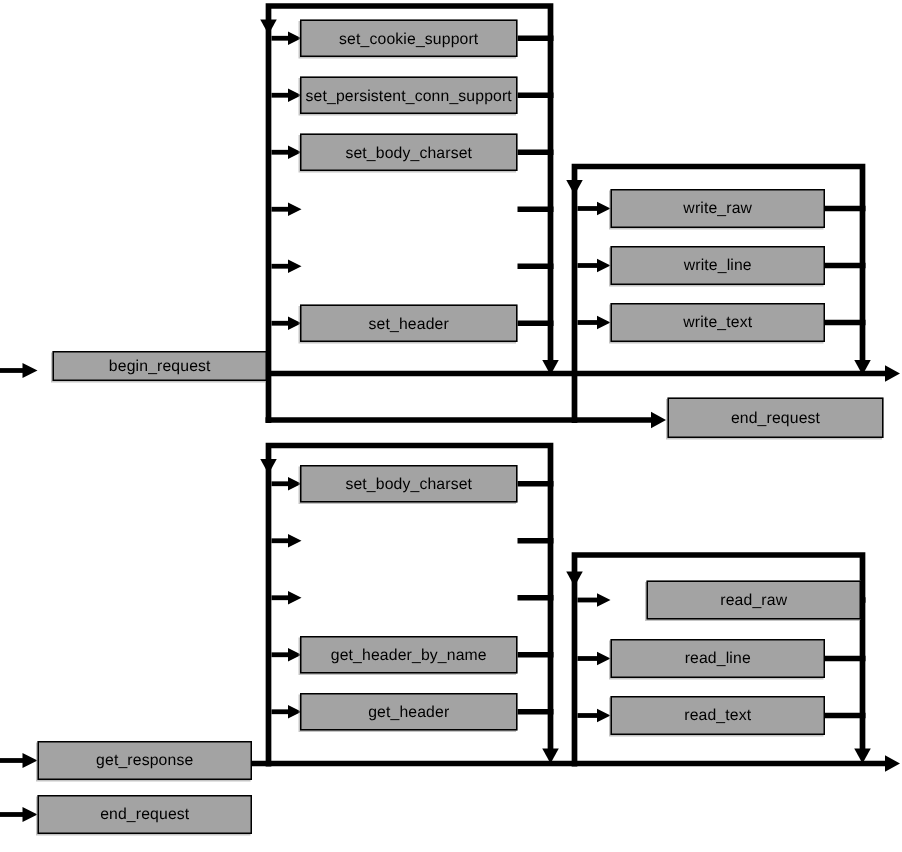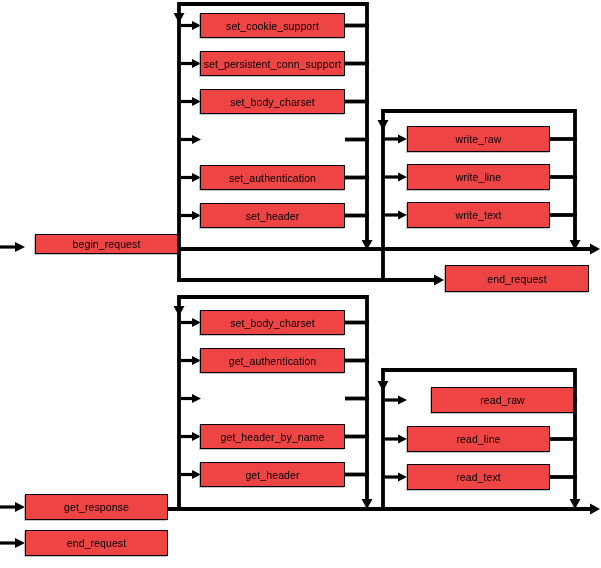--- a/index.html
+++ b/index.html
@@ -14,21 +14,21 @@
   svg.wires {
     position: absolute;
     left: 0; top: 0;
     z-index: 1;
   }
   svg.wires path { stroke: #000000; fill: none; }
   svg.wires polygon { fill: #000000; stroke: none; }
   .node {
     position: absolute;
     box-sizing: border-box;
-    background: #ef4444;
+    background: #a3a3a3;
     border: 1.5px solid #000000;
     box-shadow: -1px 1px 0 rgba(150,150,150,0.55);
     display: flex;
     align-items: center;
     justify-content: center;
     font-size: 10.5px;
     color: #000000;
     white-space: nowrap;
     z-index: 2;
     letter-spacing: 0.1px;
@@ -133,33 +133,31 @@
       <polygon points="407,477 398,472.5 398,481.5"></polygon>
       <path d="M550 477 L577 477" stroke-width="3.8"></path>
     </g>
   </svg>
 
   <div class="node" style="left:35px; top:234px; width:143px; height:20px">begin_request</div>
 
   <div class="node" style="left:200px; top:13px; width:145px; height:25px">set_cookie_support</div>
   <div class="node" style="left:200px; top:51px; width:145px; height:25px">set_persistent_conn_support</div>
   <div class="node" style="left:200px; top:89px; width:145px; height:25px">set_body_charset</div>
-  <div class="node" style="left:200px; top:165px; width:145px; height:25px">set_authentication</div>
   <div class="node" style="left:200px; top:203px; width:145px; height:25px">set_header</div>
 
   <div class="node" style="left:407px; top:126px; width:143px; height:26px">write_raw</div>
   <div class="node" style="left:407px; top:164px; width:143px; height:26px">write_line</div>
   <div class="node" style="left:407px; top:202px; width:143px; height:26px">write_text</div>
 
   <div class="node" style="left:445px; top:265px; width:144px; height:27px">end_request</div>
 
   <div class="node" style="left:25px; top:494px; width:143px; height:26px">get_response</div>
 
   <div class="node" style="left:200px; top:310px; width:145px; height:25px">set_body_charset</div>
-  <div class="node" style="left:200px; top:348px; width:145px; height:25px">get_authentication</div>
   <div class="node" style="left:200px; top:462px; width:145px; height:25px">get_header</div>
   <div class="node" style="left:200px; top:424px; width:145px; height:25px">get_header_by_name</div>
 
   <div class="node" style="left:431px; top:387px; width:143px; height:26px">read_raw</div>
   <div class="node" style="left:407px; top:426px; width:143px; height:26px">read_line</div>
   <div class="node" style="left:407px; top:464px; width:143px; height:26px">read_text</div>
 
   <div class="node" style="left:25px; top:530px; width:143px; height:26px">end_request</div>
 
 </div>

